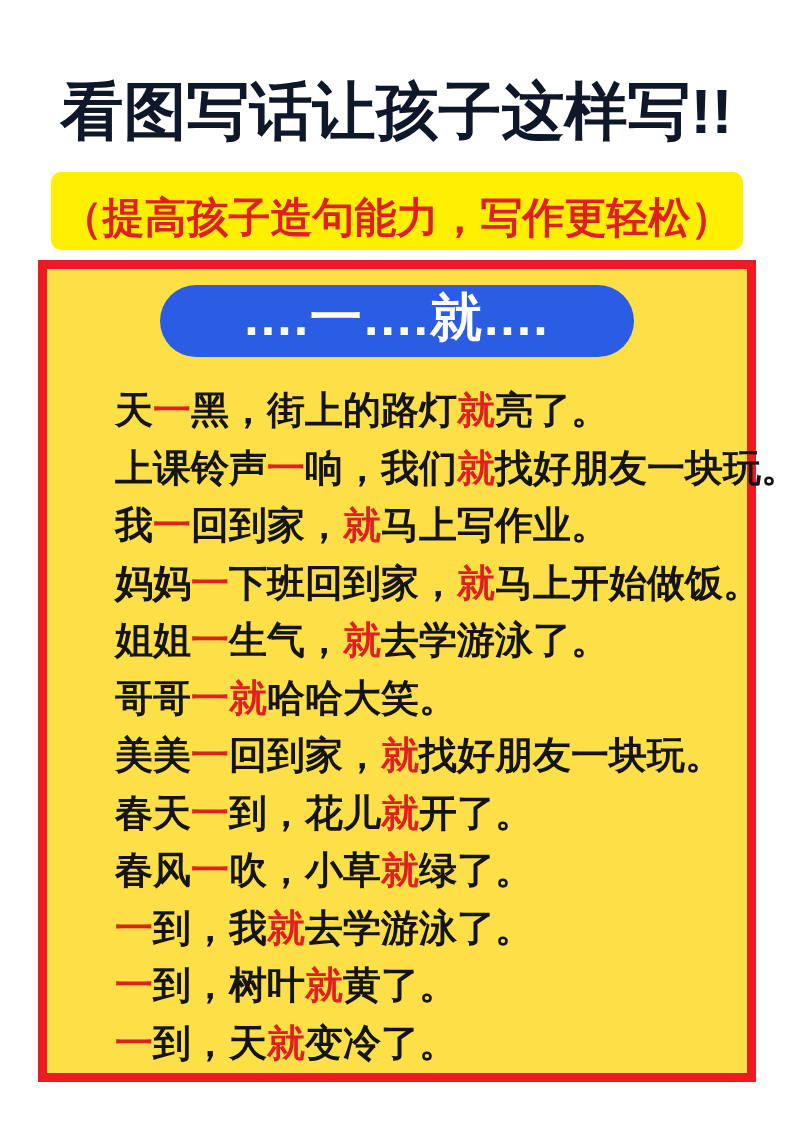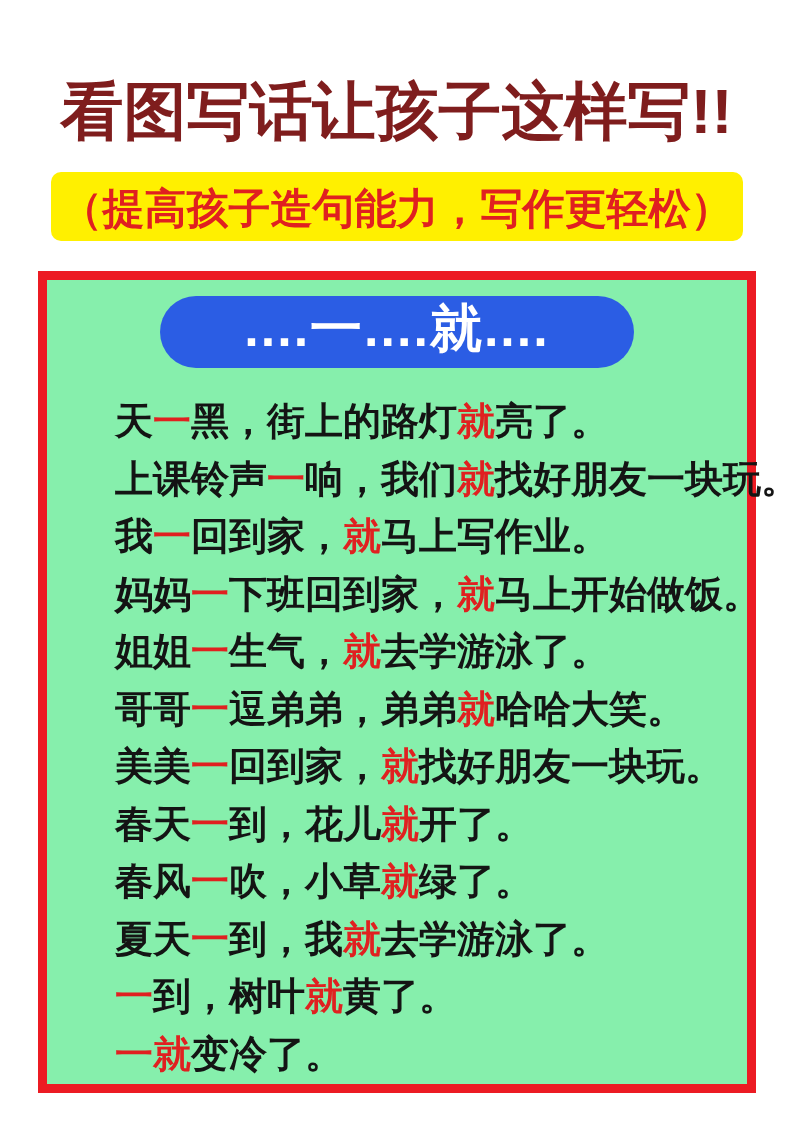--- a/index.html
+++ b/index.html
@@ -21,52 +21,52 @@
   }
   .main-title {
     position: absolute;
     top: 72px;
     left: 0;
     right: 0;
     margin: 0;
     text-align: center;
     font-size: 63px;
     font-weight: 900;
-    color: #7f1d1d;
+    color: #0f172a;
     letter-spacing: 0px;
     line-height: 1.25;
     font-family: "Liberation Sans", sans-serif;
   }
   .subtitle-row {
     position: absolute;
     top: 172px;
     left: 0;
     right: 0;
     text-align: center;
   }
   .subtitle {
     display: inline-block;
     background: var(--yellow);
     color: var(--red-text);
     font-size: 42px;
     font-weight: bold;
     font-family: "Liberation Serif", serif;
-    padding: 14px 10px 9px 10px;
+    padding: 23px 10px 9px 10px;
     border-radius: 10px;
     line-height: 1.1;
   }
   .content-box {
     position: absolute;
     left: 38px;
-    top: 271px;
+    top: 260px;
     width: 718px;
     height: 822px;
     box-sizing: border-box;
     border: 9px solid var(--red-border);
-    background: #86efac;
+    background: #fde047;
   }
   .pattern-badge {
     width: 474px;
     height: 72px;
     margin: 16px auto 0 auto;
     background: var(--blue);
     border-radius: 40px;
     color: #ffffff;
     font-size: 52px;
     font-weight: 900;
@@ -141,21 +141,20 @@
         <div class="sentence-line">
           <span>姐姐</span>
           <span class="red">一</span>
           <span>生气，</span>
           <span class="red">就</span>
           <span>去学游泳了。</span>
         </div>
         <div class="sentence-line">
           <span>哥哥</span>
           <span class="red">一</span>
-          <span>逗弟弟，弟弟</span>
           <span class="red">就</span>
           <span>哈哈大笑。</span>
         </div>
         <div class="sentence-line">
           <span>美美</span>
           <span class="red">一</span>
           <span>回到家，</span>
           <span class="red">就</span>
           <span>找好朋友一块玩。</span>
         </div>
@@ -167,34 +166,34 @@
           <span>开了。</span>
         </div>
         <div class="sentence-line">
           <span>春风</span>
           <span class="red">一</span>
           <span>吹，小草</span>
           <span class="red">就</span>
           <span>绿了。</span>
         </div>
         <div class="sentence-line">
-          <span>夏天</span>
           <span class="red">一</span>
           <span>到，我</span>
           <span class="red">就</span>
           <span>去学游泳了。</span>
         </div>
         <div class="sentence-line">
           <span class="red">一</span>
           <span>到，树叶</span>
           <span class="red">就</span>
           <span>黄了。</span>
         </div>
         <div class="sentence-line">
           <span class="red">一</span>
+          <span>到，天</span>
           <span class="red">就</span>
           <span>变冷了。</span>
         </div>
       </div>
 
   </div>
 
 </div>
 
 </body></html>

